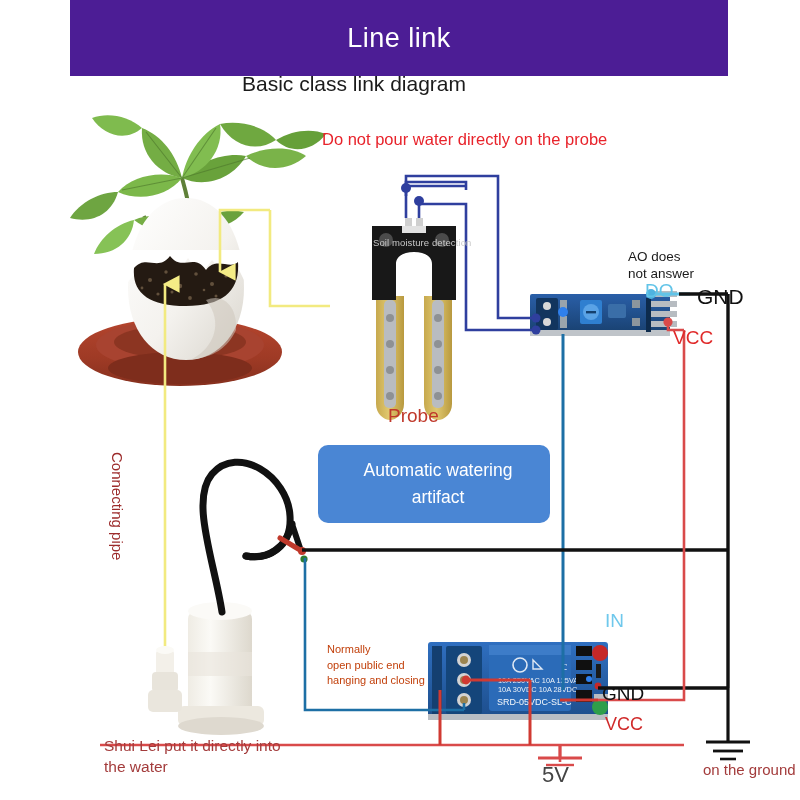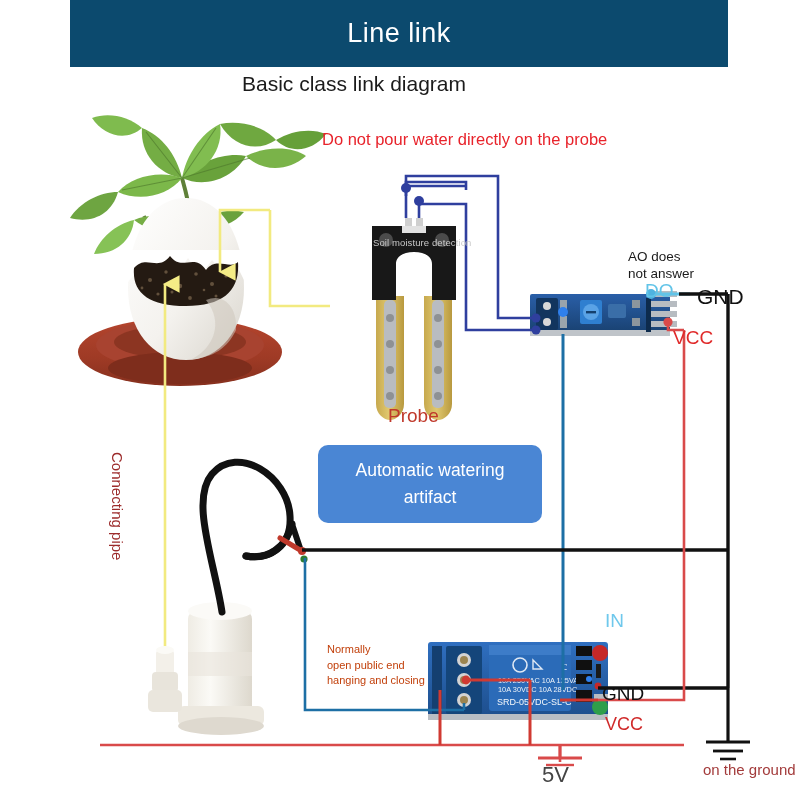--- a/index.html
+++ b/index.html
@@ -17,22 +17,22 @@
     background: #ffffff;
     overflow: hidden;
   }
   .abs { position: absolute; }
 
   
   #header-banner {
     left: 70px;
     top: 0px;
     width: 658px;
-    height: 67px;
-    background: #0c4a6e;
+    height: 76px;
+    background: #4c1d95;
     display: flex;
     align-items: center;
     justify-content: center;
   }
   #header-title {
     color: #ffffff;
     font-size: 27px;
     letter-spacing: 0.5px;
   }
   #subtitle {
@@ -156,20 +156,21 @@
     height: 78px;
     background: #4a86d4;
     border-radius: 10px;
     display: flex;
     flex-direction: column;
     align-items: center;
     justify-content: center;
     color: #ffffff;
     font-size: 17.5px;
     line-height: 1.55;
+    padding-left: 8px;
   }
 
   
   svg.layer {
     left: 0; top: 0;
     width: 800px; height: 800px;
     pointer-events: none;
   }
 </style>
 </head>
@@ -485,20 +486,24 @@
   <div class="abs" id="label-soil-pcb">Soil moisture detection</div>
   <div class="abs" id="label-probe">Probe</div>
 
   <div class="abs" id="callout-auto-watering">
     <span>Automatic watering</span>
     <span>artifact</span>
   </div>
 
   <div class="abs" id="label-connecting-pipe">Connecting pipe</div>
 
+  <div class="abs" id="label-shui-lei">
+    <div>Shui Lei put it directly into</div>
+    <div>the water</div>
+  </div>
 
   <div class="abs" id="note-normally-open">
     <div>Normally</div>
     <div>open public end</div>
     <div>hanging and closing</div>
   </div>
 
   <div class="abs" id="label-in">IN</div>
   <div class="abs" id="label-gnd-bot">GND</div>
   <div class="abs" id="label-vcc-bot">VCC</div>

